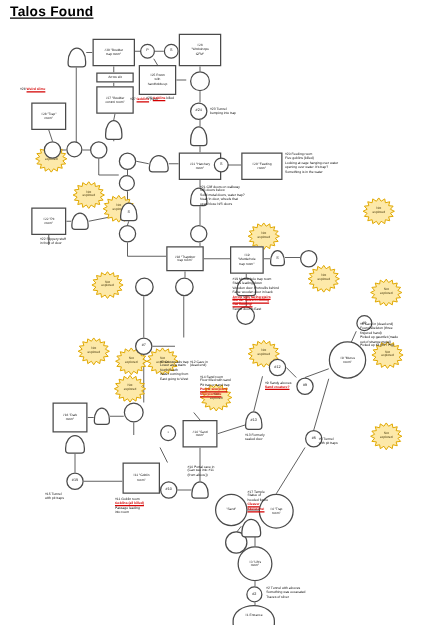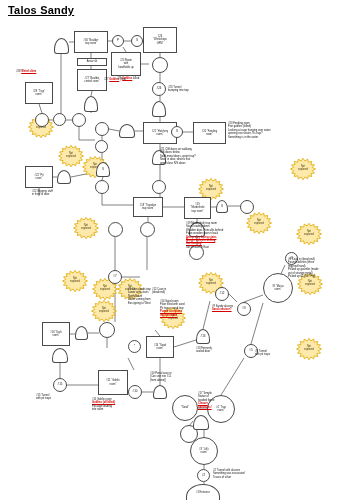--- a/index.html
+++ b/index.html
@@ -26,21 +26,21 @@
              justify-content:center;font-size:2.6px;line-height:1.1;
              text-align:center;color:#4a3c10;}
   
   .ann{position:absolute;font-size:2.7px;line-height:1.25;color:#111;
        white-space:pre-line;}
   .ann .ru{color:#d40000;text-decoration:underline;font-weight:bold;}
 </style>
 </head>
 <body>
 
-<div class="title">Talos Sandy</div>
+<div class="title">Talos Found</div>
 
 <svg id="map" viewBox="0 0 342 500" xmlns="http://www.w3.org/2000/svg">
   <defs>
     <g id="burstShape"></g>
   </defs>
   <g id="edge-layer" stroke="#4a4a4a" stroke-width="0.7" fill="none">
       <line x1="61" y1="54" x2="61" y2="120"></line>
       <line x1="69" y1="42" x2="74" y2="42"></line>
       <line x1="108" y1="41" x2="112" y2="41"></line>
       <line x1="124" y1="41" x2="131" y2="41"></line>

